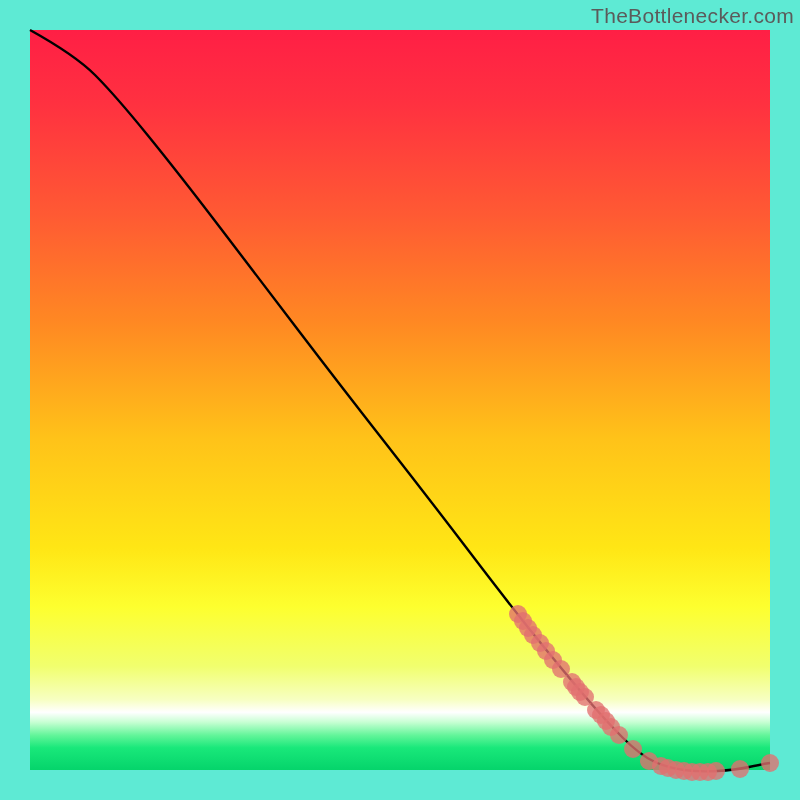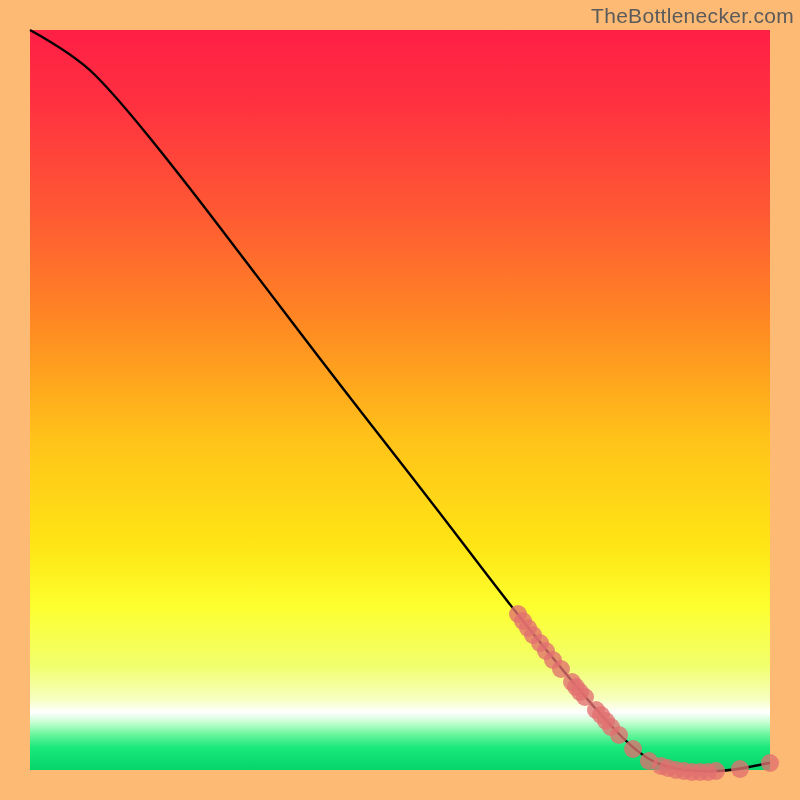--- a/index.html
+++ b/index.html
@@ -8,21 +8,21 @@
     width: 800px;
     height: 800px;
     background: #000;
     overflow: hidden;
     font-family: Arial, Helvetica, sans-serif;
   }
   .stage {
     position: relative;
     width: 800px;
     height: 800px;
-    background: #fdba74;
+    background: #5eead4;
   }
   .watermark {
     position: absolute;
     top: 4px;
     right: 6px;
     color: #5b5b5b;
     font-size: 21px;
     font-weight: 500;
     letter-spacing: 0.3px;
     user-select: none;

